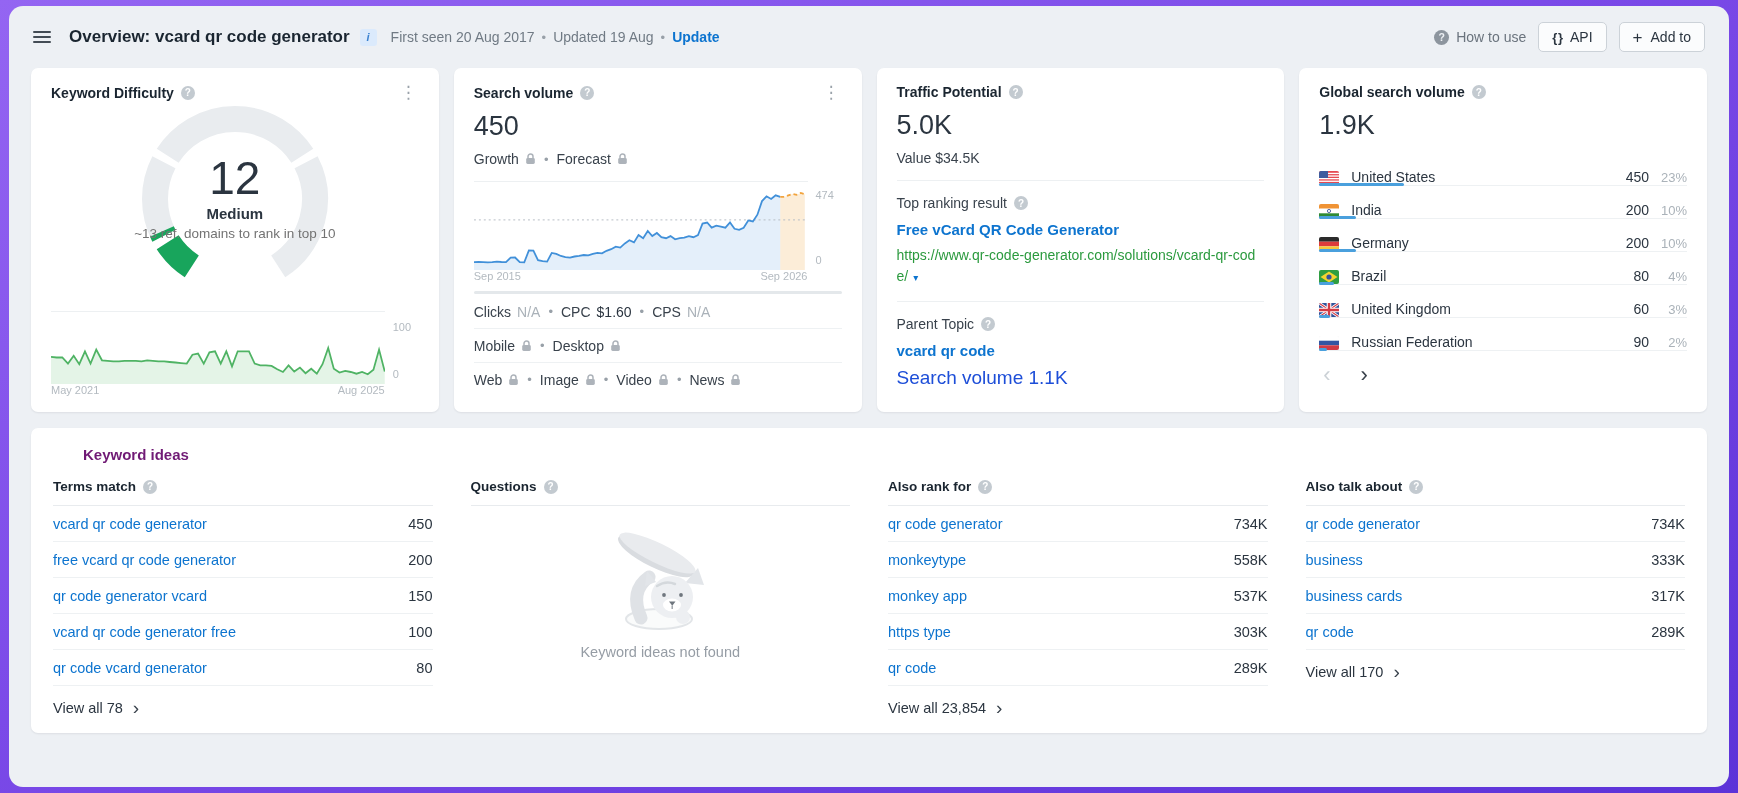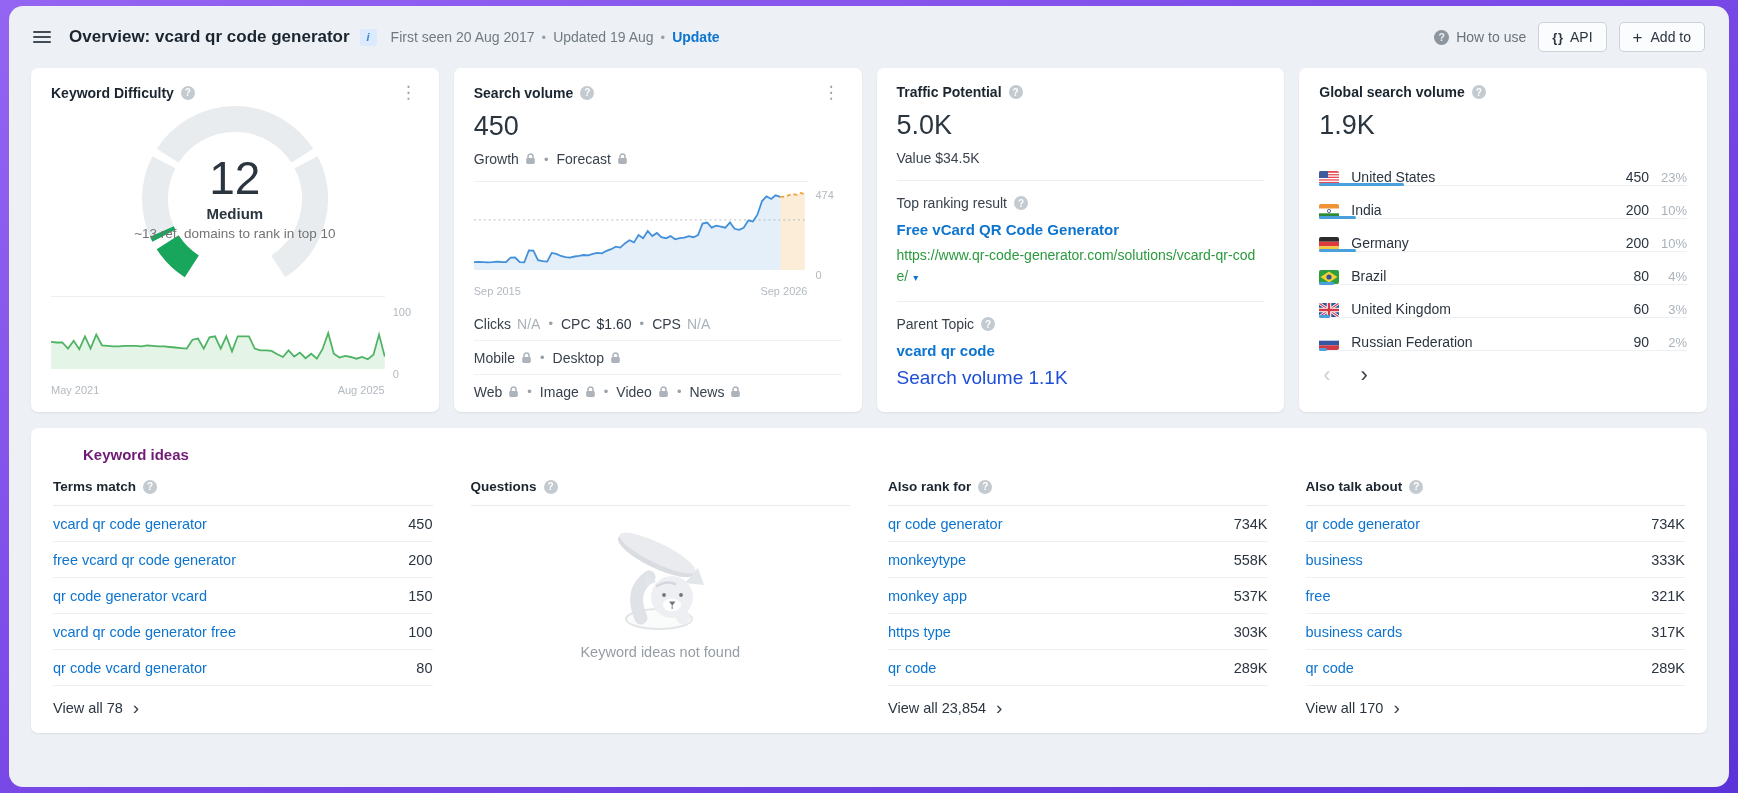--- a/index.html
+++ b/index.html
@@ -40,21 +40,21 @@
 
   
   .gauge-block{position:relative;width:212px;margin:4px auto 0;flex:none;}
   .gauge-overlay{position:absolute;inset:0;display:flex;flex-direction:column;align-items:center;padding-top:50px;pointer-events:none;}
   .kd-score{font-size:46px;color:#2b3540;line-height:1.02;}
   .kd-level{font-size:15px;font-weight:700;color:#2b3540;margin-top:3px;}
   .kd-hint{font-size:13.5px;color:#737373;margin-top:4px;white-space:nowrap;}
   .chartgrid{display:flex;gap:8px;margin-top:auto;}
   .plot{flex:1;min-width:0;}
   .plot svg{display:block;}
-  .xlabels{display:flex;justify-content:space-between;font-size:11px;color:#b3bac0;margin-top:15px;text-align:center;}
+  .xlabels{display:flex;justify-content:space-between;font-size:11px;color:#b3bac0;margin-top:0;text-align:center;}
   .ygutter{width:26px;display:flex;flex-direction:column;justify-content:space-between;font-size:11px;color:#b3bac0;padding-bottom:16px;flex:none;}
 
   
   .big-number{font-size:27px;color:#2b3540;margin-top:10px;}
   .sv-toggles{display:flex;align-items:center;gap:8px;margin-top:9px;font-size:14px;color:#39424c;}
   .sv-chart{margin-top:14px;}
   .scrollbar{height:6px;border-radius:3px;background:#e4e8eb;margin:9px 0 1px;cursor:pointer;}
   .metric-row{display:flex;align-items:center;gap:8px;min-height:33px;font-size:14px;color:#39424c;}
   .metric-row + .metric-row{border-top:1px solid #eef1f3;}
   .mval{color:#2b3540;}
@@ -504,24 +504,20 @@
         <div id="talk-rows">
             <div class="krow">
               <a class="kw">qr code generator</a>
               <span class="kv">734K</span>
             </div>
             <div class="krow">
               <a class="kw">business</a>
               <span class="kv">333K</span>
             </div>
             <div class="krow">
-              <a class="kw">free</a>
-              <span class="kv">321K</span>
-            </div>
-            <div class="krow">
               <a class="kw">business cards</a>
               <span class="kv">317K</span>
             </div>
             <div class="krow">
               <a class="kw">qr code</a>
               <span class="kv">289K</span>
             </div>
           </div>
         <a class="view-all">
           <span>View all 170</span>

